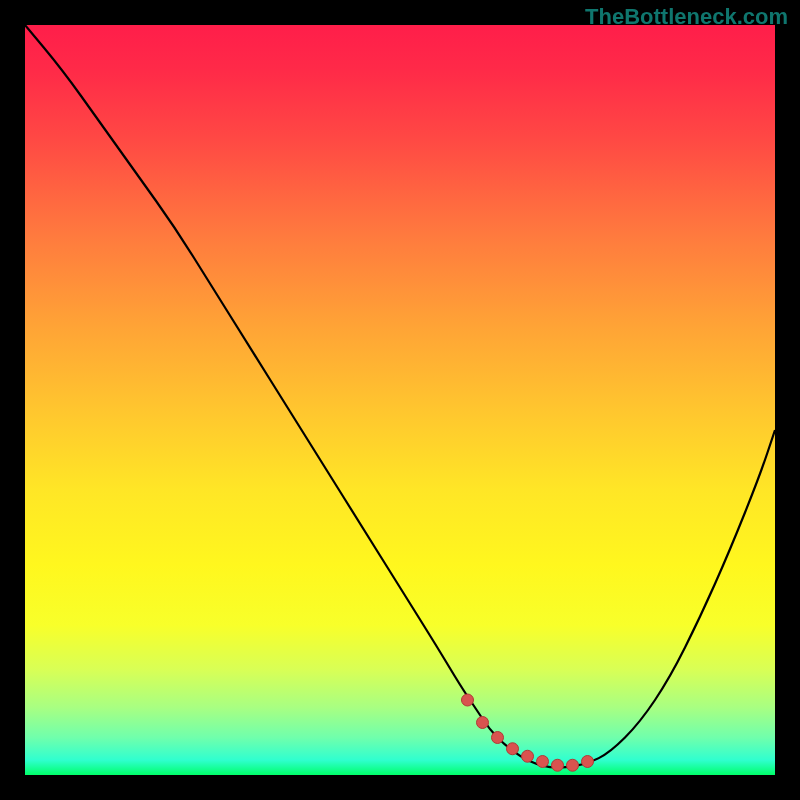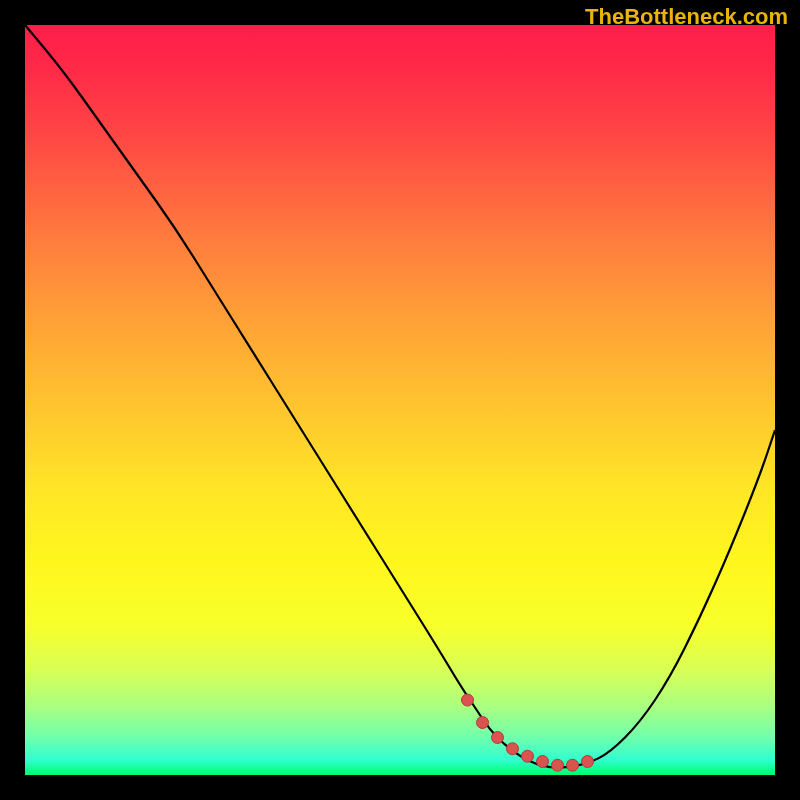--- a/index.html
+++ b/index.html
@@ -10,21 +10,21 @@
     height: 800px;
     background: #000;
   }
   .watermark {
     position: absolute;
     top: 4px;
     right: 12px;
     font-family: Arial, sans-serif;
     font-size: 22px;
     font-weight: bold;
-    color: #eab308;
+    color: #0f766e;
     z-index: 10;
   }
   .plot-area {
     position: absolute;
     left: 25px;
     top: 25px;
     width: 750px;
     height: 750px;
     overflow: hidden;
   }

